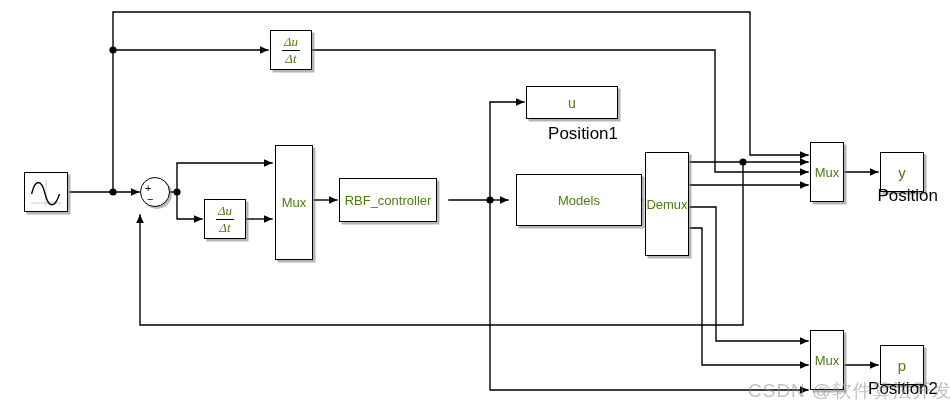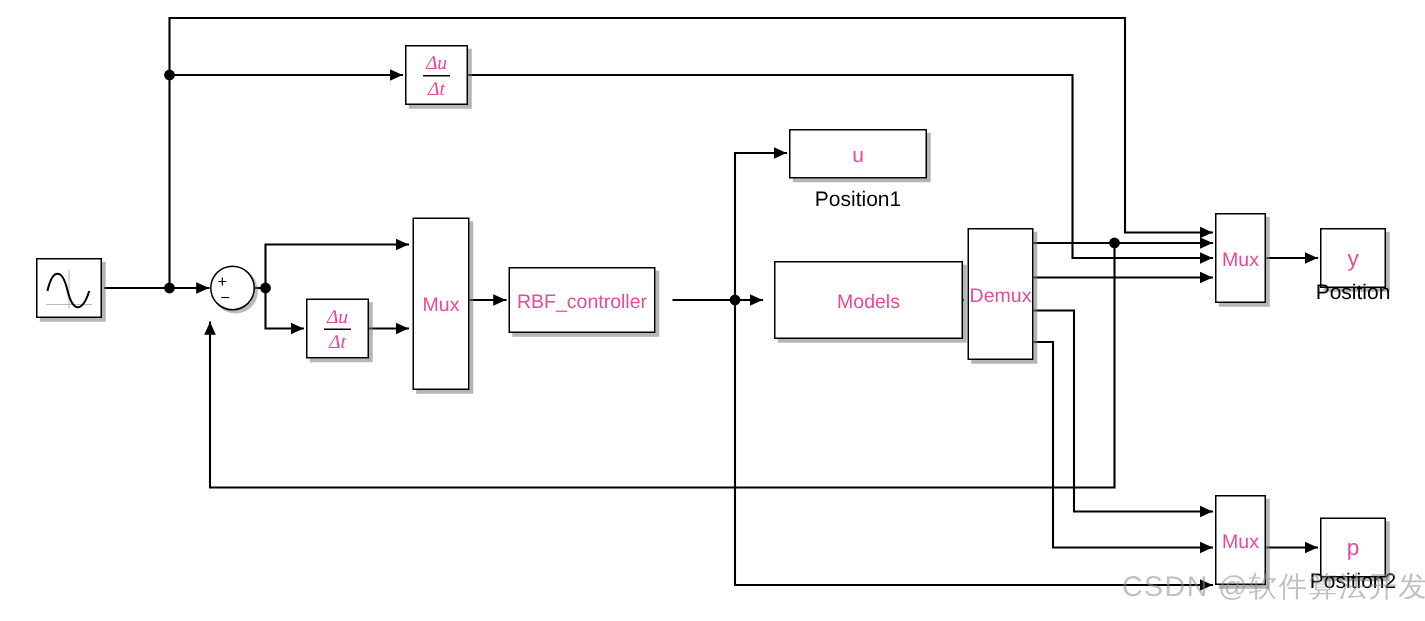--- a/index.html
+++ b/index.html
@@ -29,30 +29,30 @@
     position: absolute;
     box-sizing: border-box;
     background: #ffffff;
     border: 1.4px solid #000000;
     box-shadow: 2.5px 2.5px 0 rgba(120,120,120,0.55);
     display: flex;
     align-items: center;
     justify-content: center;
     font-family: "Liberation Sans", sans-serif;
     font-size: 13px;
-    color: #ec4899;
+    color: #4d7c0f;
     white-space: nowrap;
     z-index: 5;
   }
   .blk-label {
     position: absolute;
     font-family: "Liberation Sans", sans-serif;
-    font-size: 14px;
+    font-size: 17px;
     color: #000000;
-    text-align: center;
+    text-align: right;
     white-space: nowrap;
     z-index: 6;
   }
   .deriv-frac {
     display: inline-block;
     text-align: center;
     font-family: "Liberation Serif", serif;
     font-style: italic;
     font-size: 13px;
     line-height: 1.05;
@@ -191,21 +191,21 @@
       <span class="den">Δt</span>
     </span>
   </div>
 
   <div class="blk" style="left:275px; top:145px; width:38px; height:115px;">Mux</div>
 
   <div class="blk" style="left:339px; top:178px; width:98px; height:44px;">RBF_controller</div>
 
   <div class="blk" style="left:516px; top:174px; width:126px; height:52px;">Models</div>
 
-  <div class="blk" style="left:645px; top:152px; width:44px; height:88px;">Demux</div>
+  <div class="blk" style="left:645px; top:152px; width:44px; height:104px;">Demux</div>
 
   <div class="blk" style="left:526px; top:86px; width:92px; height:33px; font-size:14px;">u</div>
   <div class="blk-label" style="left:526px; top:124px; width:92px;">Position1</div>
 
   <div class="blk" style="left:810px; top:142px; width:34px; height:60px;">Mux</div>
 
   <div class="blk" style="left:880px; top:152px; width:44px; height:40px; font-size:15px;">y</div>
   <div class="blk-label" style="left:866px; top:186px; width:72px;">Position</div>
 
   <div class="blk" style="left:810px; top:330px; width:34px; height:60px;">Mux</div>

